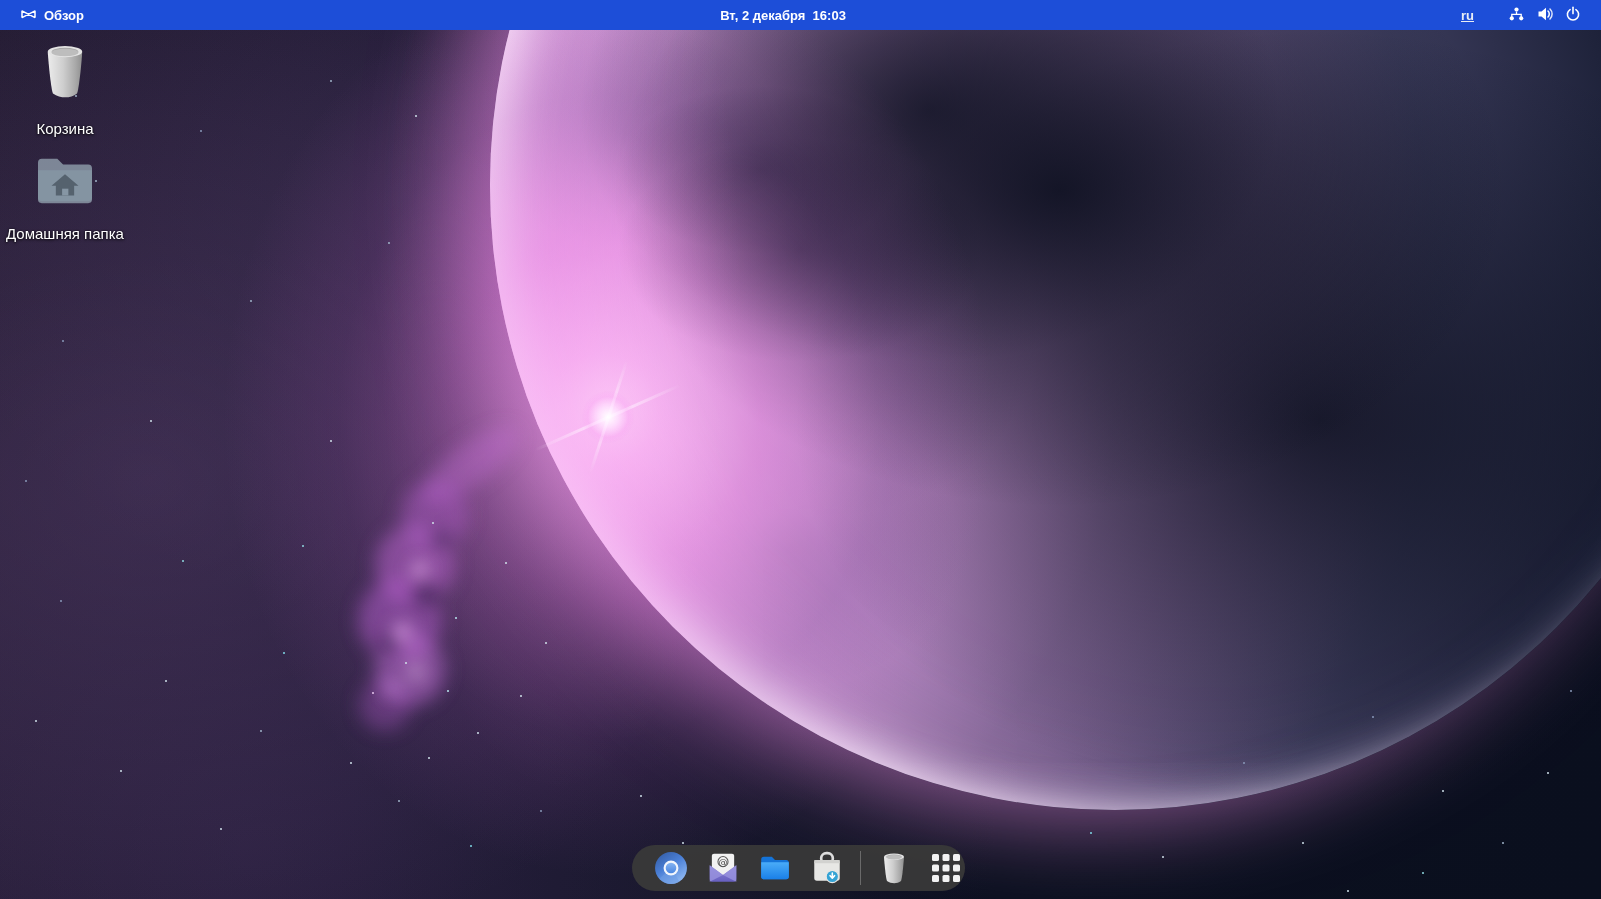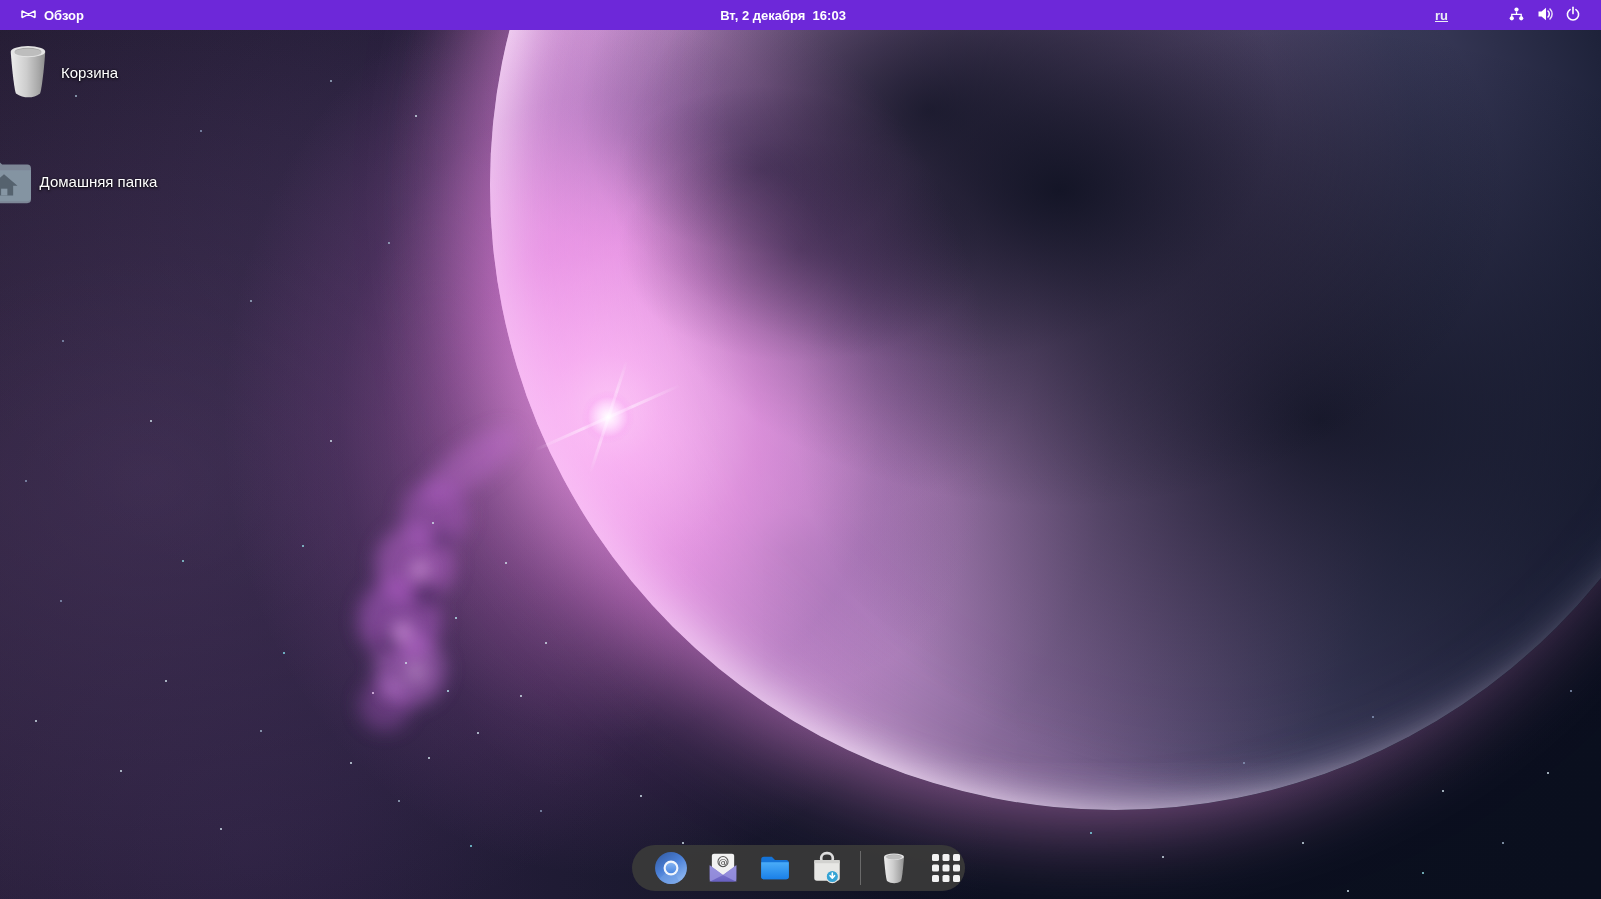--- a/index.html
+++ b/index.html
@@ -76,37 +76,37 @@
       398px 800px #9fb3c8, 640px 795px #cfe0ea, 540px 810px #8898b8, 1090px 832px #7fd9e6,
       1162px 856px #cfe0ea, 1243px 762px #8898b8, 1302px 842px #cfe0ea, 1372px 716px #8898b8,
       1442px 790px #cfe0ea, 1502px 842px #9fb3c8, 1547px 772px #cfe0ea, 1422px 872px #8fd8e0,
       1347px 890px #cfe0ea, 682px 842px #cfe0ea, 60px 600px #8898b8, 35px 720px #cfe0ea,
       200px 130px #8898b8, 330px 80px #9fb3c8, 75px 95px #9fb3c8, 1570px 690px #8898b8,
       25px 480px #8898b8, 260px 730px #9fb3c8, 165px 680px #cfe0ea;
   }
 
   
   .topbar {
-    position:absolute; left:0; top:0; width:100%; height:30px; background:#6d28d9;
+    position:absolute; left:0; top:0; width:100%; height:30px; background:#1d4ed8;
     display:flex; align-items:center; justify-content:space-between;
     color:#fff; font-size:13px; font-weight:bold; z-index:50;
   }
   .tb-left { display:flex; align-items:center; padding-left:14px; }
   .overview-btn { display:flex; align-items:center; gap:7px; background:none; border:none;
     color:#fff; font:inherit; cursor:default; padding:4px 6px; }
   .tb-center { position:absolute; left:783px; top:0; height:30px; transform:translateX(-50%);
     display:flex; align-items:center; }
   .clock-btn { background:none; border:none; color:#fff; font:inherit; white-space:pre; padding:4px 8px; }
   .tb-right { display:flex; align-items:center; gap:0; padding-right:14px; }
-  .kb-indicator { color:#e9edf4; padding:4px 8px; margin-right:46px;text-decoration:underline; }
+  .kb-indicator { color:#e9edf4; padding:4px 8px; margin-right:20px;text-decoration:underline; }
   .sys-icons { display:flex; align-items:center; gap:11px; padding:3px 6px; }
 
   
-  .desk-icon { position:absolute; width:130px; display:flex; 
-    align-items:center; gap:5px; cursor:default; }
+  .desk-icon { position:absolute; width:130px; display:flex; flex-direction:column;
+    align-items:center; gap:14px; cursor:default; }
   .desk-icon .lbl { color:#fff; font-size:15px; text-align:center; line-height:1.15;
     text-shadow:0 1px 3px rgba(0,0,0,0.85), 0 0 2px rgba(0,0,0,0.6); white-space:nowrap; }
   #desk-trash { left:0px; top:40px; }
   #desk-home  { left:0px; top:153px;justify-content:center; }
 
   
   .dock {
     position:absolute; left:632px; top:845px; width:333px; height:46px;
     background:rgba(56,56,56,0.96); border-radius:24px; z-index:40;
     display:flex; align-items:center; padding:0 13px; gap:0;

